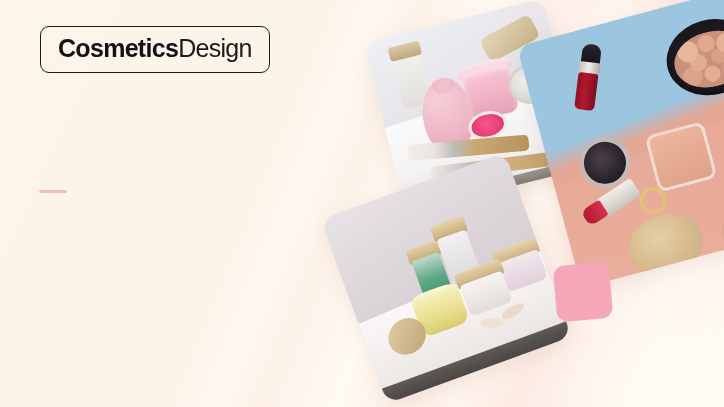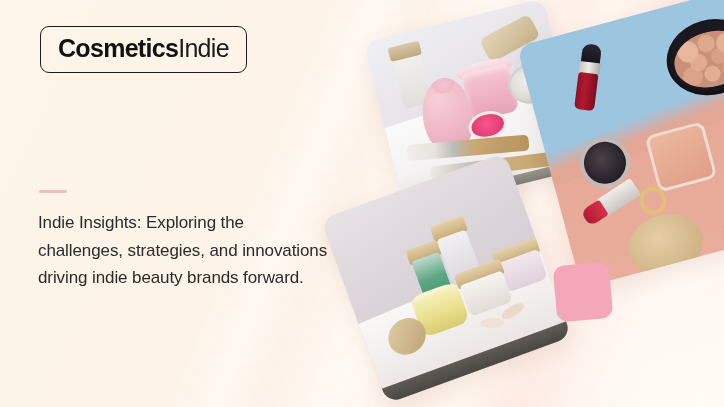--- a/index.html
+++ b/index.html
@@ -252,27 +252,26 @@
   <div class="bg-stripe s4"></div>
   <div class="bg-stripe s1"></div>
   <div class="bg-stripe s2"></div>
   <div class="bg-stripe s3"></div>
   <div class="bg-corner-glow"></div>
 
   <div class="content">
 
     <div class="logo-box">
       <span class="logo-strong">Cosmetics</span>
-      <span class="logo-light">Indie</span>
+      <span class="logo-light">Design</span>
     </div>
 
 
     <div class="rule"></div>
 
-    <p class="blurb">Indie Insights: Exploring the challenges, strategies, and innovations driving indie beauty brands forward.</p>
   </div>
 
   <div class="collage">
 
     <div class="card card-1">
       <div class="c1-table"></div>
       <div class="c1-bottle"></div>
       <div class="c1-bottlecap"></div>
       <div class="c1-compactA"></div>
       <div class="c1-sponge"></div>

